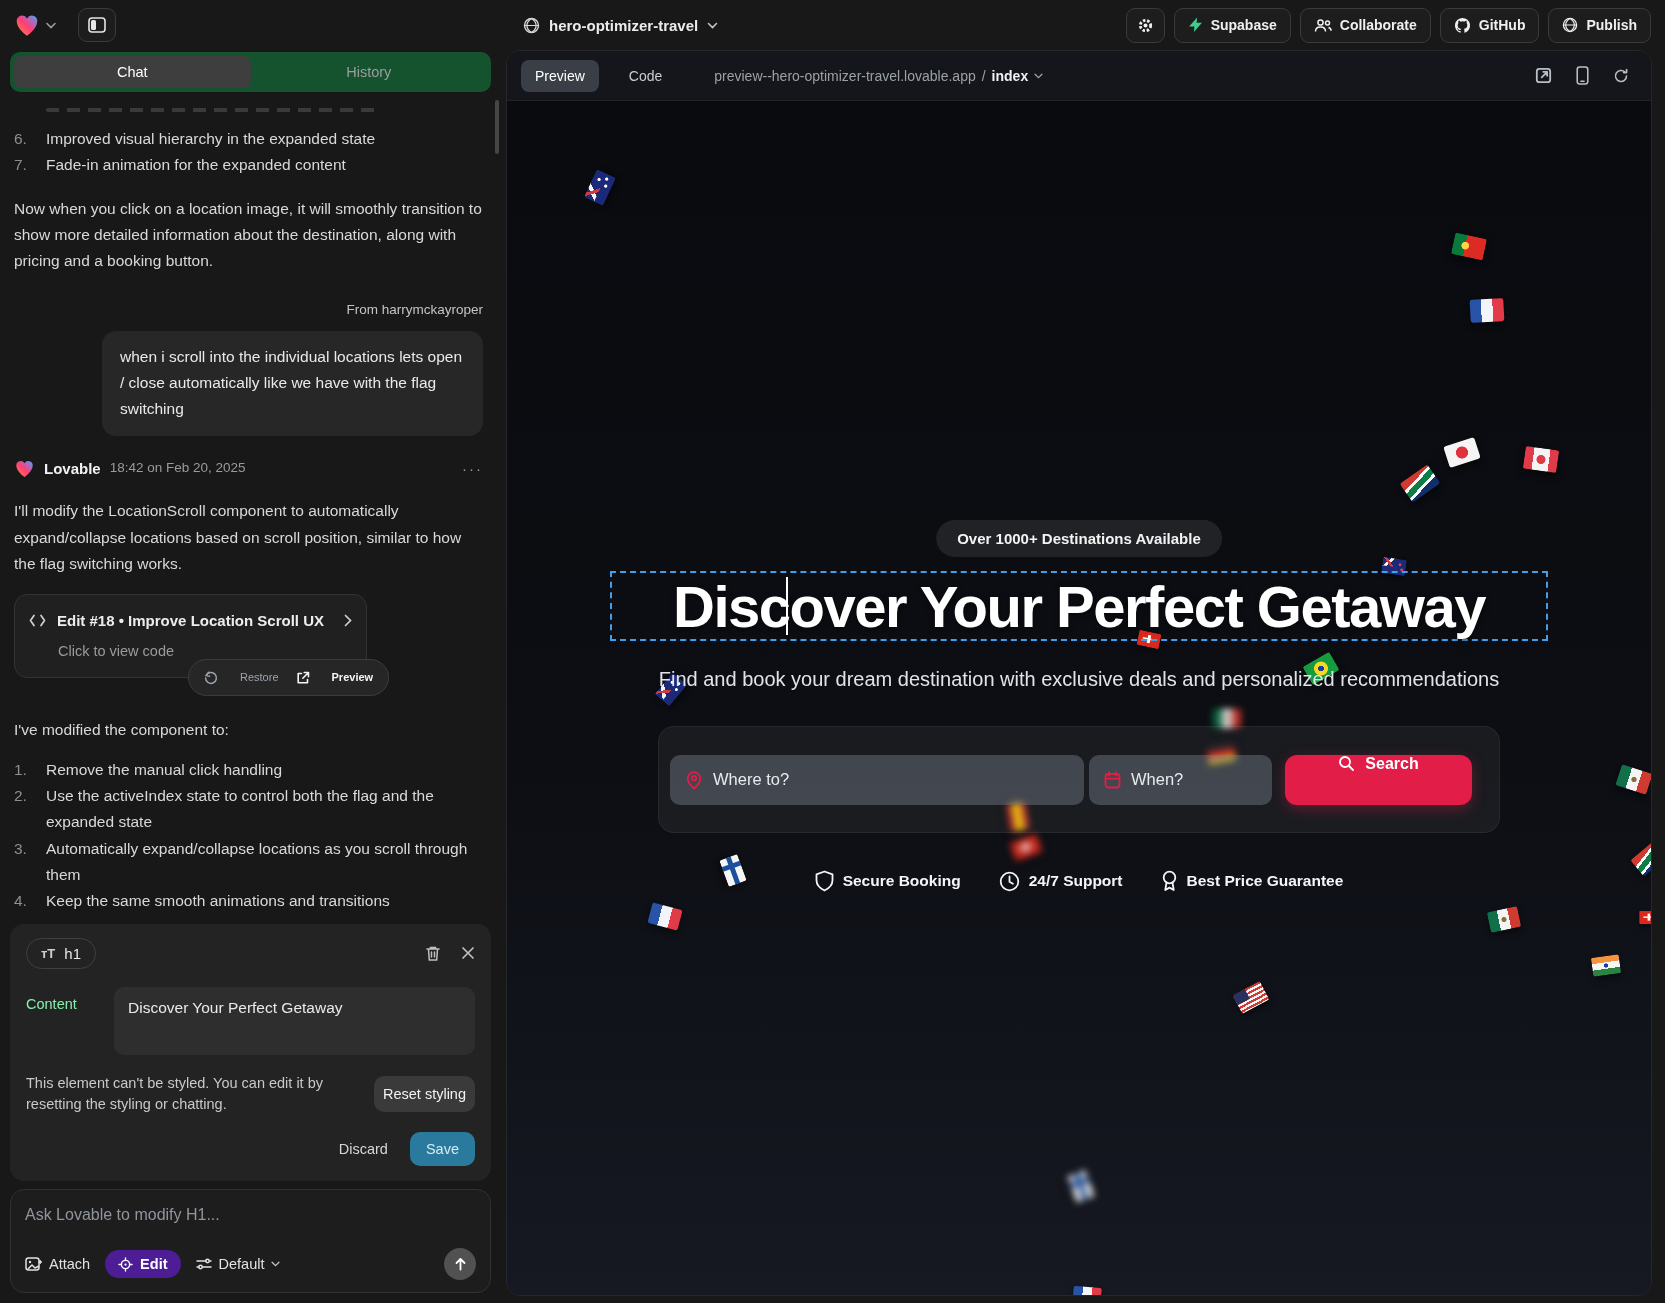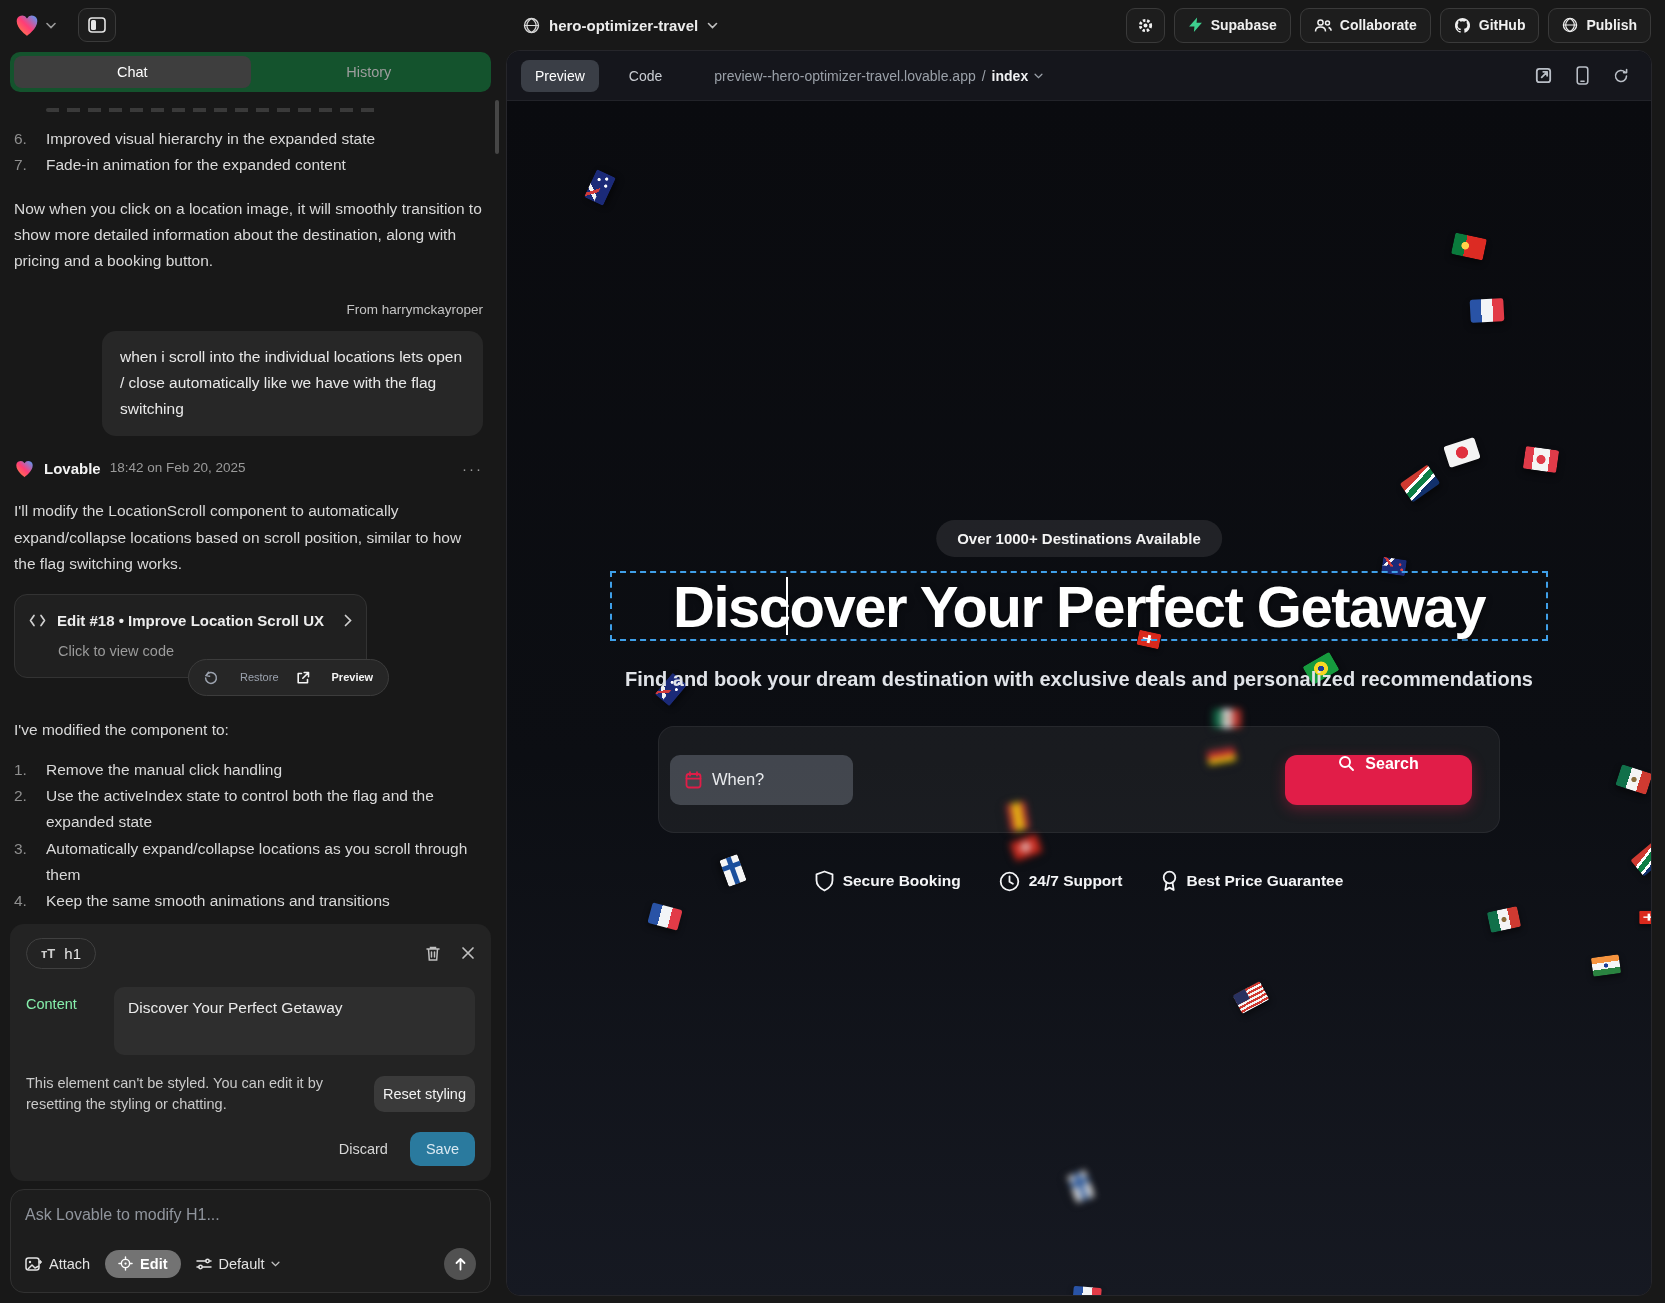--- a/index.html
+++ b/index.html
@@ -66,40 +66,40 @@
   .reset-btn { background:#3a3a3a; color:#f2f2f2; font-size:14.5px; padding:10px 9px; border-radius:10px; white-space:nowrap; cursor:pointer; }
   .panel-foot { margin-top:16px; display:flex; justify-content:flex-end; align-items:center; gap:22px; }
   .discard-btn { color:#d6d6d6; font-size:14.5px; cursor:pointer; }
   .save-btn { background:#2a7a9e; color:#d9e9f2; font-size:14.5px; padding:9px 16px; border-radius:10px; cursor:pointer; }
 
   
   .chat-inputbox { margin:0 10px 10px; border:1px solid #313131; background:#1d1d1d; border-radius:14px; padding:16px 14px 12px; flex:none; }
   .input-ph { color:#90959d; font-size:16px; cursor:text; }
   .input-actions { margin-top:24px; display:flex; align-items:center; gap:15px; }
   .act { display:flex; align-items:center; gap:7px; color:#e2e2e2; font-size:14.5px; cursor:pointer; }
-  .edit-pill { background:#737373; color:#ffffff; border-radius:999px; padding:6px 13px; display:flex; align-items:flex-start; gap:7px; font-size:14.5px; font-weight:bold; cursor:pointer; }
+  .edit-pill { background:#4c1d95; color:#ffffff; border-radius:999px; padding:6px 13px; display:flex; align-items:flex-end; gap:7px; font-size:14.5px; font-weight:bold; cursor:pointer; }
   .send-btn { margin-left:auto; width:32px; height:32px; border-radius:50%; background:#515151; display:flex; align-items:center; justify-content:center; cursor:pointer; }
 
   
   .preview-card { position:absolute; left:506px; top:50px; width:1146px; height:1246px; border-radius:14px; background:#101218; border:1px solid #26262b; overflow:hidden; }
   .preview-toolbar { height:50px; display:flex; align-items:center; padding:0 14px; gap:16px; background:#15161c; border-bottom:1px solid #222329; }
   .pv-tab { font-size:14px; color:#c9ccd2; padding:8px 14px; border-radius:8px; cursor:pointer; }
   .pv-tab.active { background:#3a3e46; color:#ffffff; }
   .pv-url { margin-left:22px; display:flex; align-items:center; gap:6px; font-size:14px; color:#9aa0a8; cursor:pointer; }
   .pv-url b { color:#f0f1f3; }
   .pv-icons { margin-left:auto; display:flex; align-items:center; gap:24px; color:#b9bec6; padding-right:8px; }
   .pv-icons .ibtn { cursor:pointer; }
   .preview-body { position:relative; height:1196px; background:linear-gradient(180deg,#0a0b0f 0%, #0c0e13 55%, #161922 100%); overflow:hidden; }
 
   
   .badge { position:absolute; top:419px; left:50%; transform:translateX(-50%); background:rgba(255,255,255,.09); color:#f3f3f3; font-size:15px; font-weight:bold; padding:10px 21px; border-radius:999px; white-space:nowrap; z-index:3; }
   .heading-box { position:absolute; top:470px; left:50%; transform:translateX(-50%); width:938px; height:70px; border:2px dashed #3f9fe8; display:flex; align-items:center; justify-content:center; z-index:3; cursor:text; }
   .hero-heading { font-size:58px; font-weight:bold; letter-spacing:-1.5px; color:#ffffff; white-space:nowrap; text-shadow:0 2px 6px rgba(0,0,0,.5); }
   .caret { position:absolute; left:174px; top:4px; bottom:4px; width:2px; background:#ffffff; }
-  .hero-subtitle { position:absolute; top:567px; width:100%; text-align:center; font-size:20px; color:#e0e3e8; z-index:3;font-weight:bold; }
+  .hero-subtitle { position:absolute; top:567px; width:100%; text-align:center; font-size:20px; color:#e0e3e8; z-index:3; }
   .search-wrap { position:absolute; top:625px; left:50%; transform:translateX(-50%); width:842px; height:107px; background:rgba(255,255,255,.055); border:1px solid rgba(255,255,255,.06); border-radius:16px; display:flex; align-items:center; padding:0 27px 0 11px; z-index:3; }
   .inp { height:50px; background:rgba(125,132,143,.42); border-radius:10px; display:flex; align-items:center; padding:0 15px; gap:10px; color:#e8eaed; font-size:16.5px; cursor:text; }
   .inp.where { width:414px; margin-right:5px; }
   .inp.when  { width:183px; }
   .search-btn { margin-left:auto; width:187px; height:50px; background:#e11d48; border-radius:12px; color:#ffffff; font-size:16px; font-weight:bold; display:flex; align-items:flex-start; justify-content:center; gap:10px; cursor:pointer; box-shadow:0 4px 14px rgba(225,29,72,.35); }
   .features { position:absolute; top:769px; width:100%; display:flex; justify-content:center; gap:38px; align-items:center; z-index:3; }
   .feature { display:flex; align-items:center; gap:9px; color:#f4f5f7; font-size:15.5px; font-weight:bold; }
 
   
   #flag-layer { position:absolute; inset:0; z-index:1; }
@@ -485,20 +485,29 @@
     <div class="badge">Over 1000+ Destinations Available</div>
 
     <div class="heading-box">
       <span class="hero-heading">Discover Your Perfect Getaway</span>
       <span class="caret"></span>
     </div>
 
     <div class="hero-subtitle">Find and book your dream destination with exclusive deals and personalized recommendations</div>
 
     <div class="search-wrap">
+      <span class="inp where">
+        <span>
+          <svg width="18" height="20" viewBox="0 0 18 20" fill="none" stroke="#e11d48" stroke-width="1.8">
+              <path d="M9 18.5s-6.3-5.4-6.3-10A6.3 6.3 0 0 1 15.3 8.5c0 4.6-6.3 10-6.3 10z"></path>
+              <circle cx="9" cy="8.2" r="2.2"></circle>
+            </svg>
+        </span>
+        <span>Where to?</span>
+      </span>
       <span class="inp when">
         <span>
           <svg width="17" height="18" viewBox="0 0 17 18" fill="none" stroke="#e11d48" stroke-width="1.8" stroke-linecap="round">
               <rect x="1.5" y="3" width="14" height="13.5" rx="2.5"></rect>
               <path d="M5 1.2v3.4M12 1.2v3.4M1.5 7.6h14"></path>
             </svg>
         </span>
         <span>When?</span>
       </span>
       <span class="search-btn">

